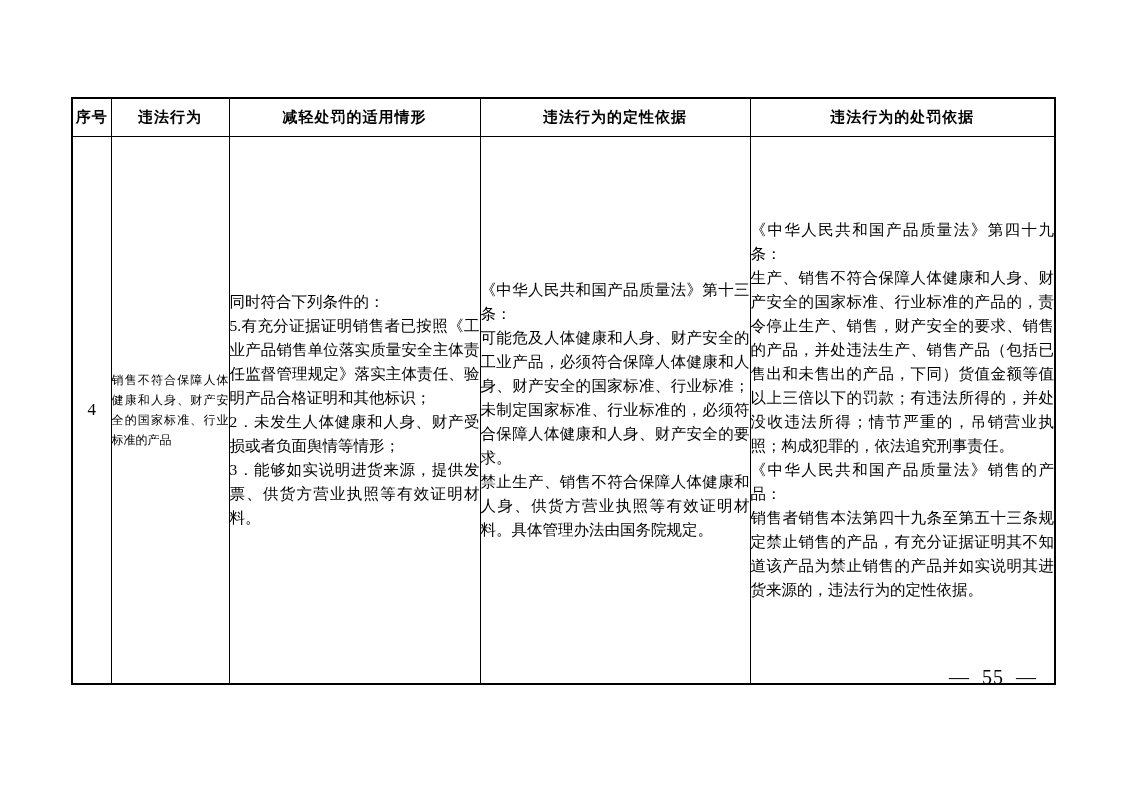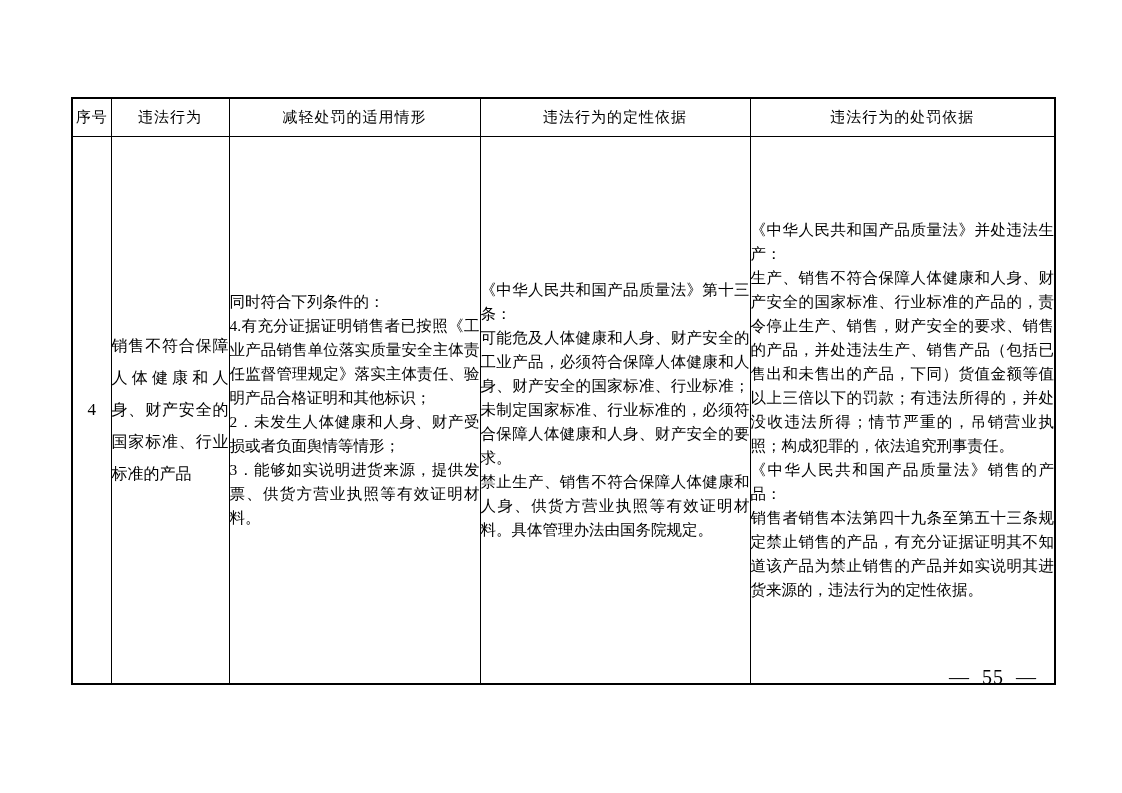--- a/index.html
+++ b/index.html
@@ -30,33 +30,33 @@
   table.law-table td {
     border: 1px solid #000000;
     padding: 0;
     vertical-align: middle;
     background: #ffffff;
   }
   table.law-table thead tr {
     height: 38px;
   }
   table.law-table th {
-    font-weight: normal;
+    font-weight: bold;
     font-size: 15px;
     text-align: center;
     letter-spacing: 1px;
     white-space: nowrap;
   }
   td.c-serial {
     text-align: center;
     font-size: 17px;
   }
   td.c-violation {
-    font-size: 16px;
-    line-height: 32px;
+    font-size: 12px;
+    line-height: 20px;
     text-align: justify;
     padding: 0 2px;
   }
   td.c-paras {
     font-size: 15.5px;
     line-height: 24px;
     padding: 0 4px;
   }
   td.c-paras p {
     margin: 0;
@@ -95,31 +95,31 @@
         <th>违法行为的定性依据</th>
         <th>违法行为的处罚依据</th>
       </tr>
     </thead>
     <tbody>
       <tr>
         <td class="c-serial">4</td>
         <td class="c-violation">销售不符合保障人体健康和人身、财产安全的国家标准、行业标准的产品</td>
         <td class="c-paras">
           <p>同时符合下列条件的：</p>
-          <p>4.有充分证据证明销售者已按照《工业产品销售单位落实质量安全主体责任监督管理规定》落实主体责任、验明产品合格证明和其他标识；</p>
+          <p>5.有充分证据证明销售者已按照《工业产品销售单位落实质量安全主体责任监督管理规定》落实主体责任、验明产品合格证明和其他标识；</p>
           <p>2．未发生人体健康和人身、财产受损或者负面舆情等情形；</p>
           <p>3．能够如实说明进货来源，提供发票、供货方营业执照等有效证明材料。</p>
         </td>
         <td class="c-paras">
           <p>《中华人民共和国产品质量法》第十三条：</p>
           <p>可能危及人体健康和人身、财产安全的工业产品，必须符合保障人体健康和人身、财产安全的国家标准、行业标准；未制定国家标准、行业标准的，必须符合保障人体健康和人身、财产安全的要求。</p>
           <p>禁止生产、销售不符合保障人体健康和人身、供货方营业执照等有效证明材料。具体管理办法由国务院规定。</p>
         </td>
         <td class="c-paras">
-          <p>《中华人民共和国产品质量法》并处违法生产：</p>
+          <p>《中华人民共和国产品质量法》第四十九条：</p>
           <p>生产、销售不符合保障人体健康和人身、财产安全的国家标准、行业标准的产品的，责令停止生产、销售，财产安全的要求、销售的产品，并处违法生产、销售产品（包括已售出和未售出的产品，下同）货值金额等值以上三倍以下的罚款；有违法所得的，并处没收违法所得；情节严重的，吊销营业执照；构成犯罪的，依法追究刑事责任。</p>
           <p>《中华人民共和国产品质量法》销售的产品：</p>
           <p>销售者销售本法第四十九条至第五十三条规定禁止销售的产品，有充分证据证明其不知道该产品为禁止销售的产品并如实说明其进货来源的，违法行为的定性依据。</p>
         </td>
       </tr>
     </tbody>
   </table>
 
   <div class="page-footer">— 55 —</div>
 

